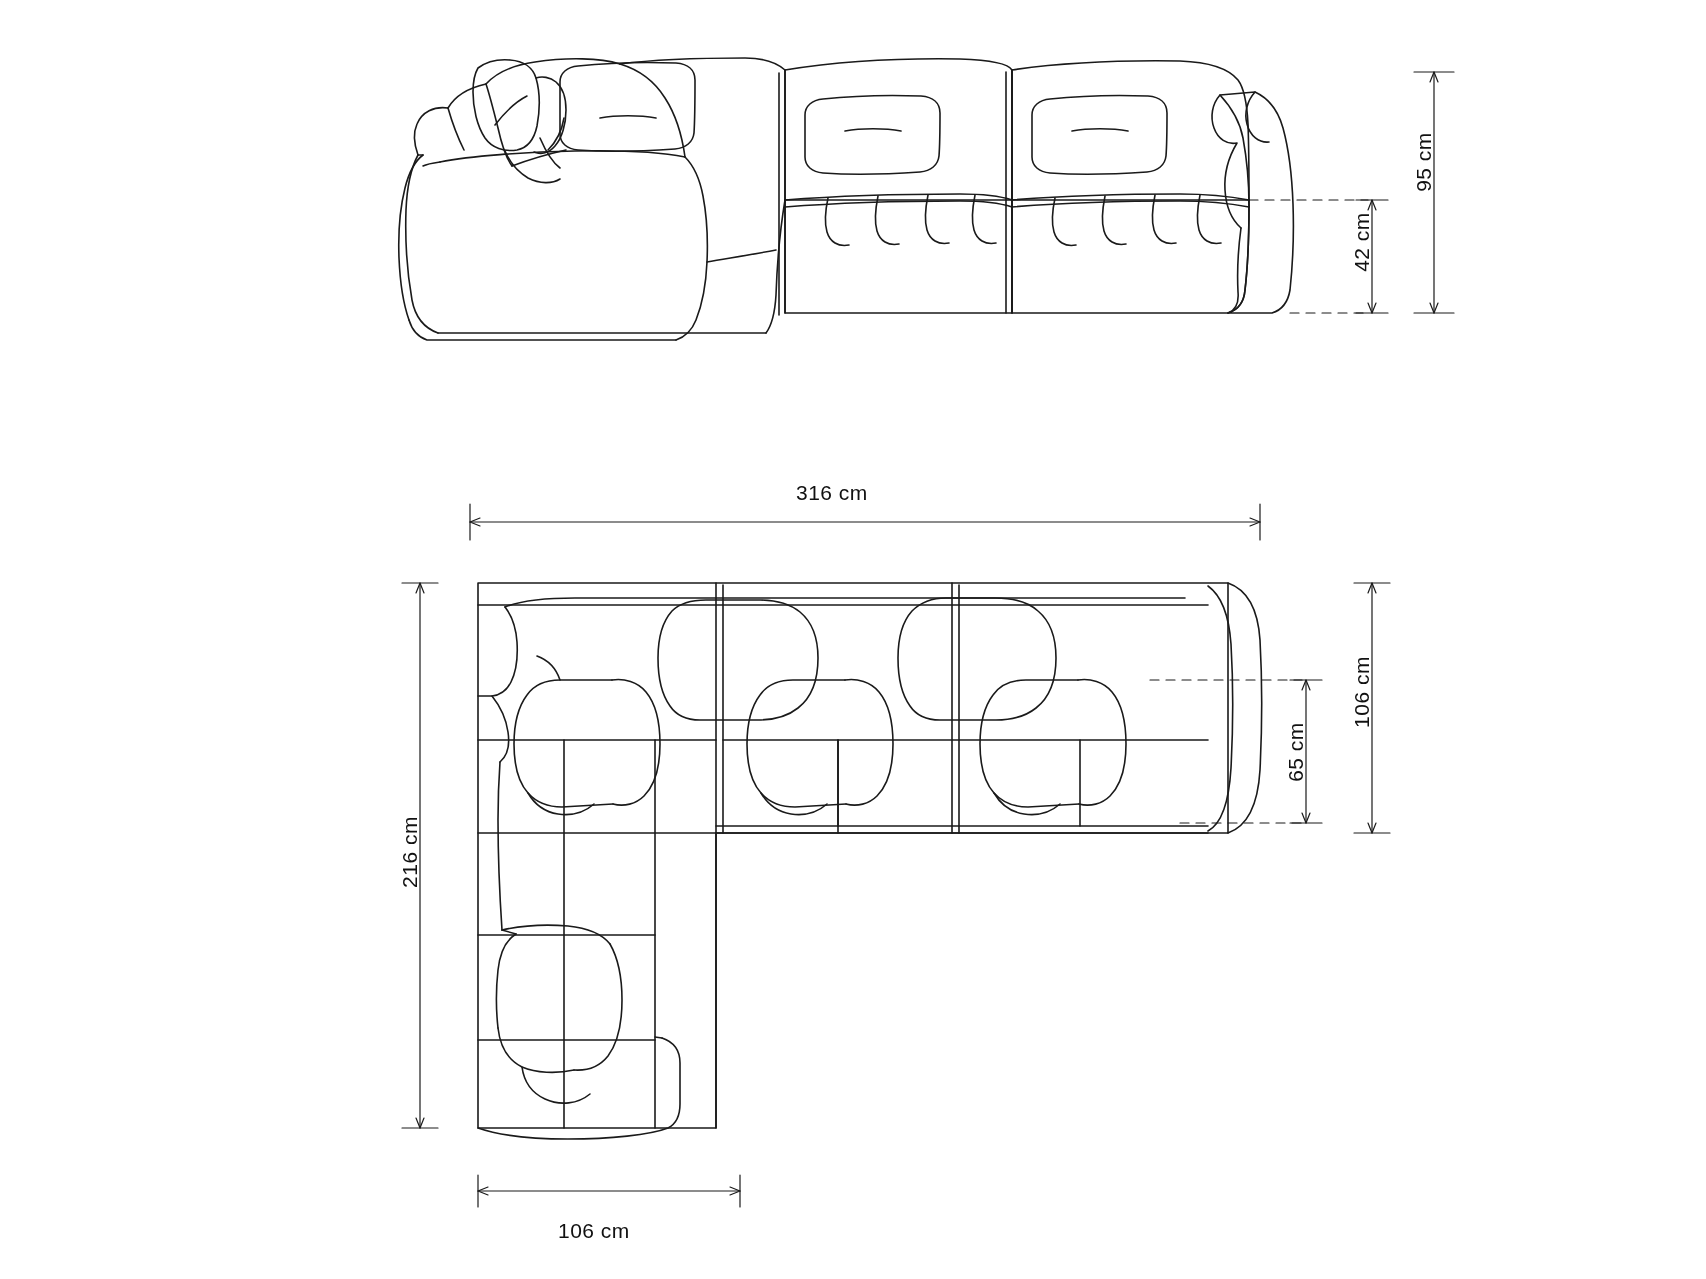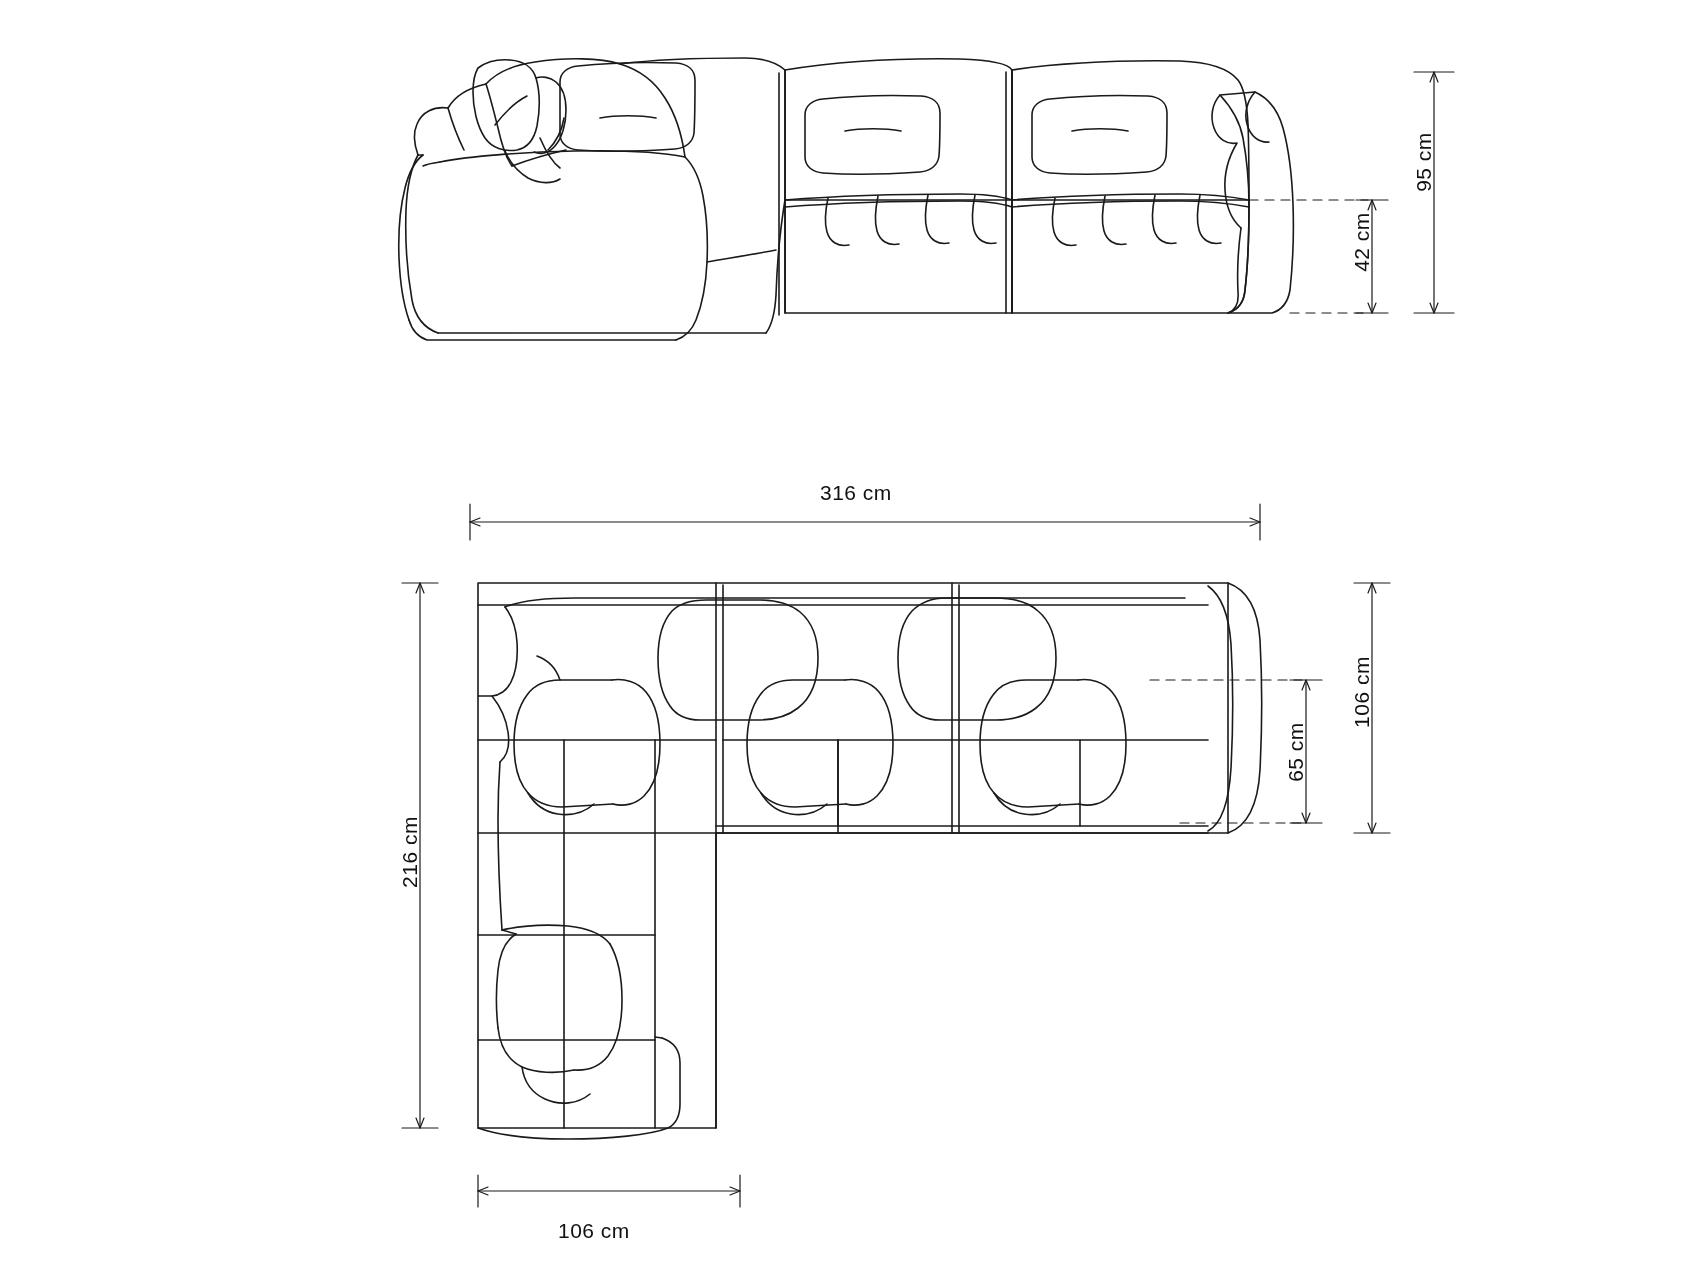--- a/index.html
+++ b/index.html
@@ -284,21 +284,21 @@
       <path d="M730 1187 L740 1191 L730 1195" fill="none"></path>
       <line x1="478" y1="1175" x2="478" y2="1207"></line>
       <line x1="740" y1="1175" x2="740" y2="1207"></line>
     </g>
   </svg>
 
   <div class="dim-label vert" style="left: 1424px; top: 150px; width: 80px; text-align: center; margin-left: -40px;">95 cm</div>
 
   <div class="dim-label vert" style="left: 1362px; top: 230px; width: 80px; text-align: center; margin-left: -40px;">42 cm</div>
 
-  <div class="dim-label" style="left: 820px; top: 481px; text-align: center;">316 cm</div>
+  <div class="dim-label" style="left: 796px; top: 481px; text-align: center;">316 cm</div>
 
   <div class="dim-label vert" style="left: 410px; top: 840px; width: 90px; text-align: center; margin-left: -45px;">216 cm</div>
 
   <div class="dim-label vert" style="left: 1362px; top: 680px; width: 90px; text-align: center; margin-left: -45px;">106 cm</div>
 
   <div class="dim-label vert" style="left: 1296px; top: 740px; width: 80px; text-align: center; margin-left: -40px;">65 cm</div>
 
   <div class="dim-label" style="left: 558px; top: 1219px;">106 cm</div>
 
 </div>

